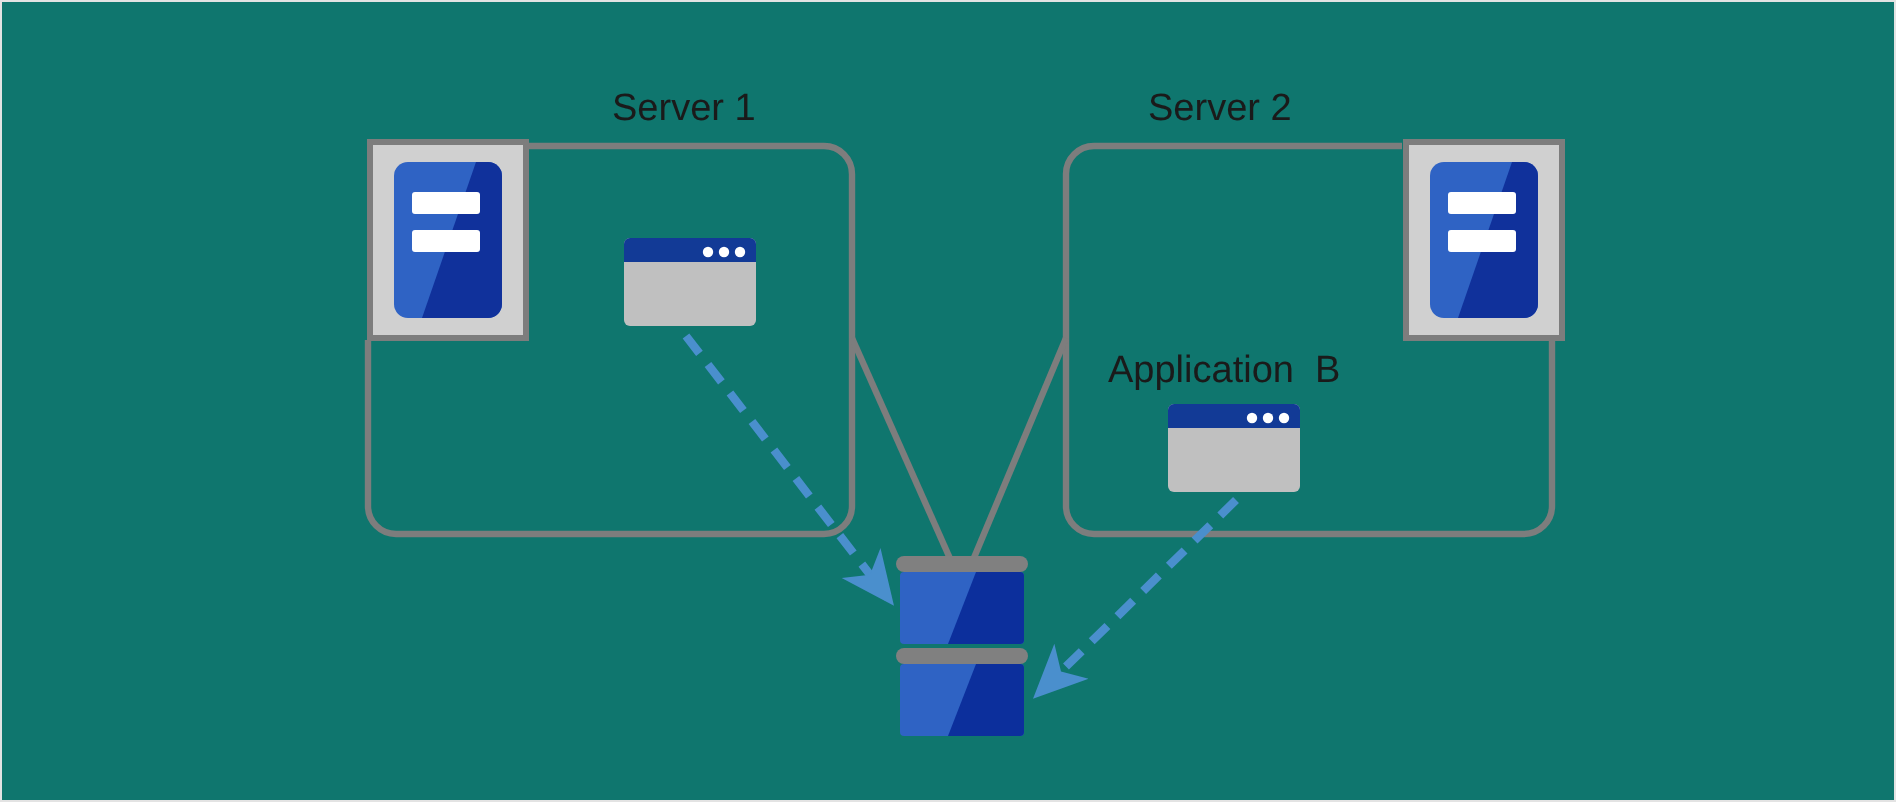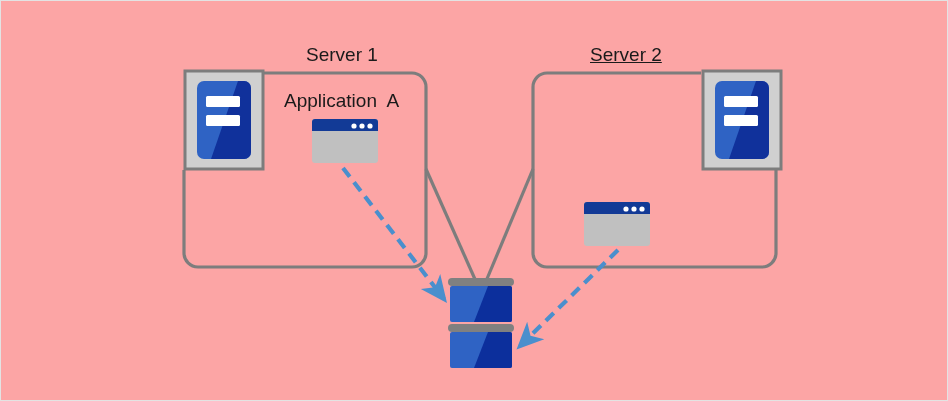--- a/index.html
+++ b/index.html
@@ -7,42 +7,42 @@
     padding: 0;
     background: #ffffff;
   }
   body {
     font-family: "Liberation Sans", sans-serif;
   }
   #canvas {
     position: relative;
     width: 948px;
     height: 401px;
-    background: #fca5a5;
+    background: #0f766e;
     border: 1px solid #e3e3e3;
     box-sizing: border-box;
     overflow: hidden;
   }
   #diagram-svg {
     position: absolute;
     left: 0;
     top: 0;
     width: 948px;
     height: 401px;
   }
   .label {
     position: absolute;
     color: #1a1a1a;
     font-size: 19px;
     font-family: "Liberation Sans", sans-serif;
     white-space: pre;
     line-height: 1;
   }
   #label-server-1 { left: 305px; top: 44px; }
-  #label-server-2 { left: 589px; top: 44px; text-decoration: underline; }
+  #label-server-2 { left: 573px; top: 44px; }
   #label-app-a    { left: 283px; top: 90px; }
   #label-app-b    { left: 553px; top: 175px; }
   #label-shared-disk { left: 424px; top: 369px; }
 </style>
 </head>
 <body>
 
 <div id="canvas">
 
   <svg id="diagram-svg" viewBox="0 0 948 401" xmlns="http://www.w3.org/2000/svg">
@@ -155,17 +155,17 @@
     <g>
       <path d="M 617 249 L 519 345" fill="none" stroke="#4a8fcd" stroke-width="4.2" stroke-dasharray="11 7" marker-end="url(#arrow-blue)"></path>
     </g>
 
   </svg>
 
   <div class="label" id="label-server-1">Server 1</div>
 
   <div class="label" id="label-server-2">Server 2</div>
 
-  <div class="label" id="label-app-a">Application  A</div>
 
+  <div class="label" id="label-app-b">Application  B</div>
 
 
 </div>
 
 </body></html>

